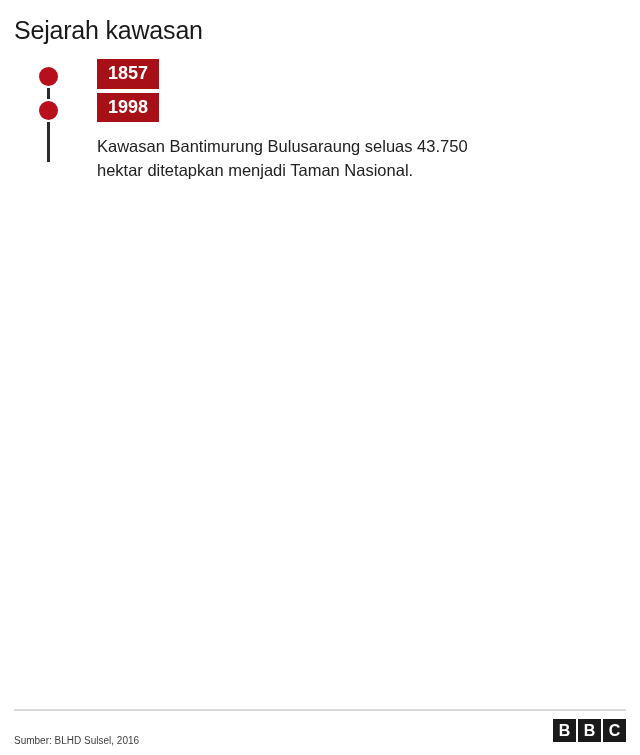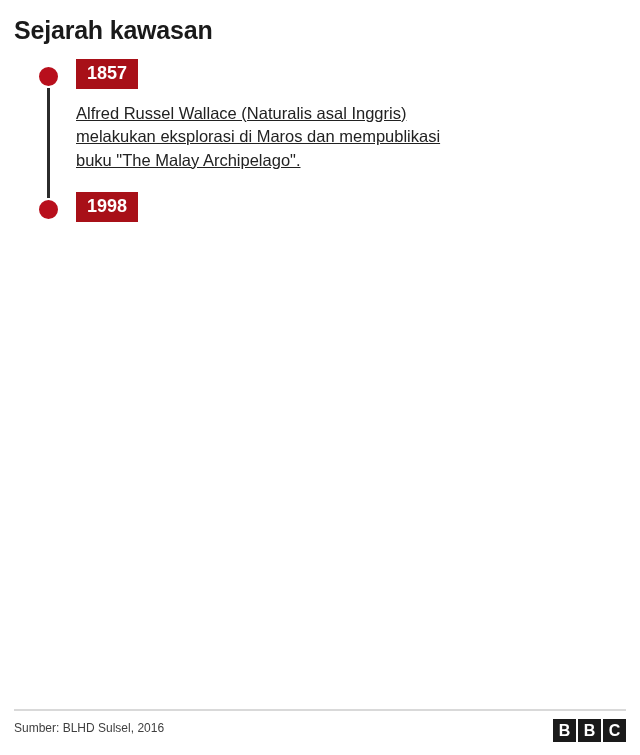--- a/index.html
+++ b/index.html
@@ -15,43 +15,42 @@
     overflow: hidden;
   }
   .page {
     position: relative;
     width: 640px;
     height: 755px;
     box-sizing: border-box;
   }
   .title {
     font-size: 25px;
-    font-weight: bold;
+    font-weight: normal;
     color: #1a1a1a;
     padding: 16px 0 0 14px;
     letter-spacing: -0.2px;
   }
   .timeline {
     position: relative;
     margin: 14px 0 0 0;
     padding: 0 14px 0 0;
   }
   .axis {
     position: absolute;
     left: 47px;
     top: 18px;
     bottom: 20px;
     width: 3px;
     background: #2b2b2b;
   }
   .event {
     position: relative;
-    padding-left: 76px;
+    padding-left: 97px;
     margin-bottom: 4px;
-    text-decoration: underline;
   }
   .dot {
     position: absolute;
     left: 37px;
     top: 6px;
     width: 23px;
     height: 23px;
     border-radius: 50%;
     background: #b80f1c;
     border: 2px solid #ffffff;
@@ -86,22 +85,22 @@
     position: absolute;
     left: 14px;
     right: 14px;
     top: 0;
     height: 2px;
     background: #d9d9d9;
   }
   .source {
     position: absolute;
     left: 14px;
-    top: 12px;
-    font-size: 12px;
+    top: 26px;
+    font-size: 10px;
     color: #3f3f3f;
   }
   .bbc-logo {
     position: absolute;
     right: 14px;
     top: 10px;
     display: flex;
     gap: 2px;
   }
   .bbc-logo span {
@@ -123,33 +122,32 @@
 <div class="page">
 
   <div class="title">Sejarah kawasan</div>
 
   <div class="timeline">
     <div class="axis"></div>
 
     <div class="event">
       <div class="dot"></div>
       <div class="year">1857</div>
-      <div class="desc">Alfred Russel Wallace (Naturalis asal Inggris)
-melakukan eksplorasi di Maros dan mempublikasi
-buku "The Malay Archipelago".</div>
     </div>
 
     <div class="event">
       <div class="dot"></div>
     </div>
 
 
     <div class="event">
       <div class="dot"></div>
       <div class="year">1998</div>
+      <div class="desc">Kawasan Bantimurung Bulusaraung seluas 43.750
+hektar ditetapkan menjadi Taman Nasional.</div>
     </div>
   </div>
 
   <div class="footer">
     <div class="footer-rule"></div>
     <div class="source">Sumber: BLHD Sulsel, 2016</div>
     <div class="bbc-logo">
       <span>B</span>
       <span>B</span>
       <span>C</span>

